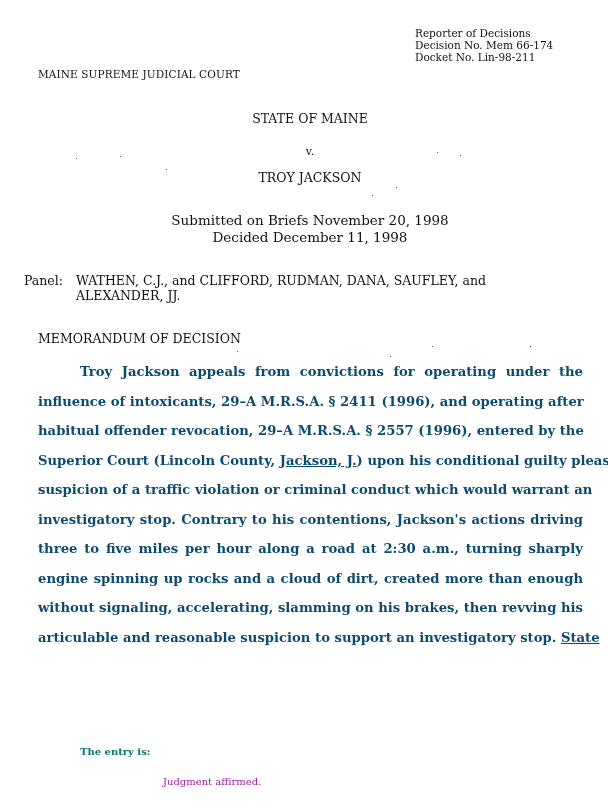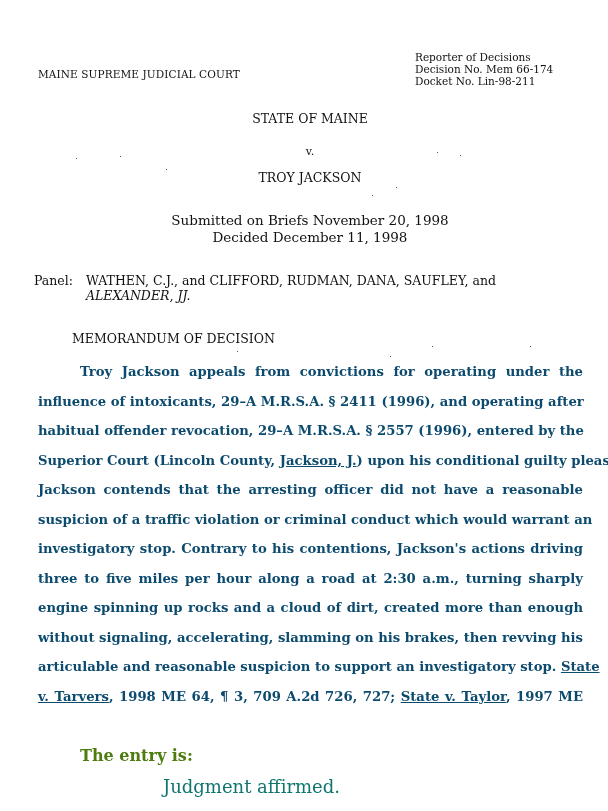--- a/index.html
+++ b/index.html
@@ -3,40 +3,40 @@
 <meta charset="utf-8">
 <style>
   html, body { margin: 0; padding: 0; background: #ffffff; }
   body {
     width: 608px; height: 811px; position: relative; overflow: hidden;
     font-family: "DejaVu Serif", "Liberation Serif", serif;
     color: #111111;
   }
   .abs { position: absolute; white-space: nowrap; }
   .hdr { font-size: 10.5px; letter-spacing: 0.1px; margin-top: 39px; }
-  .hdr-right { left: 415px; top: 27px; font-size: 10.5px; line-height: 12px; margin-top: 24px; }
+  .hdr-right { left: 415px; top: 27px; font-size: 10.5px; line-height: 12px; }
   .hdr-right div { white-space: nowrap; }
   .center { left: 0; width: 620px; text-align: center; }
   .caption { font-size: 12.5px; }
   .dates { font-size: 13.5px; line-height: 16px; }
-  .panel { left: 34px; top: 273px; font-size: 12.5px; line-height: 15px; }
+  .panel { left: 24px; top: 273px; font-size: 12.5px; line-height: 15px; }
   .panel .label { display: inline-block; width: 52px; }
-  .panel .indent { padding-left: 52px; font-style: italic; }
-  .memo { left: 38px; top: 331px; font-size: 12.5px; margin-left: 34px; }
+  .panel .indent { padding-left: 52px; }
+  .memo { left: 38px; top: 331px; font-size: 12.5px; }
   .body-text {
     position: absolute; left: 38px; top: 357px; width: 545px;
     font-size: 13.2px; line-height: 29.5px; text-align: justify;
     font-weight: bold; color: #0c4a6e;
   }
   .body-text .line { display: block; text-align: justify; text-align-last: justify; height: 29.5px; white-space: nowrap; overflow: visible; }
   .body-text .line.last { text-align-last: left; }
   .body-text .first { padding-left: 42px; }
   .cite { text-decoration: underline; }
-  .entry { left: 80px; top: 746px; font-size: 16px; font-weight: bold; color: #4d7c0f; }
-  .judgment { left: 163px; top: 776px; font-size: 18px; color: #0f766e; }
+  .entry { left: 80px; top: 746px; font-size: 10px; font-weight: bold; color: #0f766e; }
+  .judgment { left: 163px; top: 776px; font-size: 10px; color: #a21caf; }
   .speck { position: absolute; width: 1px; height: 1px; background: #555; }
 </style>
 </head>
 <body>
 
 <div class="abs hdr" style="left:38px; top:29px;">MAINE SUPREME JUDICIAL COURT</div>
 <div class="abs hdr-right">
   <div>Reporter of Decisions</div>
   <div>Decision No. Mem  66-174</div>
   <div>Docket No.  Lin-98-211</div>
@@ -54,28 +54,26 @@
   <div class="indent">ALEXANDER, JJ.</div>
 </div>
 
 <div class="abs memo">MEMORANDUM OF DECISION</div>
 
 <div class="body-text">
   <span class="line first">Troy Jackson appeals from convictions for operating under the</span>
   <span class="line">influence of intoxicants, 29–A M.R.S.A. § 2411 (1996), and operating after</span>
   <span class="line">habitual offender revocation, 29–A M.R.S.A. § 2557 (1996), entered by the</span>
   <span class="line"><span>Superior Court (Lincoln County, </span><span class="cite">Jackson, J.</span><span>) upon his conditional guilty pleas.</span></span>
-  <span class="line">Jackson contends that the arresting officer did not have a reasonable</span>
   <span class="line">suspicion of a traffic violation or criminal conduct which would warrant an</span>
   <span class="line">investigatory stop.  Contrary to his contentions, Jackson's actions driving</span>
   <span class="line">three to five miles per hour along a road at 2:30 a.m., turning sharply</span>
   <span class="line">engine spinning up rocks and a cloud of dirt, created more than enough</span>
   <span class="line">without signaling, accelerating, slamming on his brakes, then revving his</span>
   <span class="line"><span>articulable and reasonable suspicion to support an investigatory stop.  </span><span class="cite">State</span></span>
-  <span class="line"><span class="cite">v. Tarvers</span><span>, 1998 ME 64, ¶ 3, 709 A.2d 726, 727; </span><span class="cite">State v. Taylor</span><span>, 1997 ME</span></span>
 </div>
 
 <div class="abs entry">The entry is:</div>
 <div class="abs judgment">Judgment affirmed.</div>
 
 <div class="speck" style="left:76px; top:158px;"></div>
 <div class="speck" style="left:120px; top:156px;"></div>
 <div class="speck" style="left:166px; top:169px;"></div>
 <div class="speck" style="left:437px; top:152px;"></div>
 <div class="speck" style="left:460px; top:155px;"></div>

